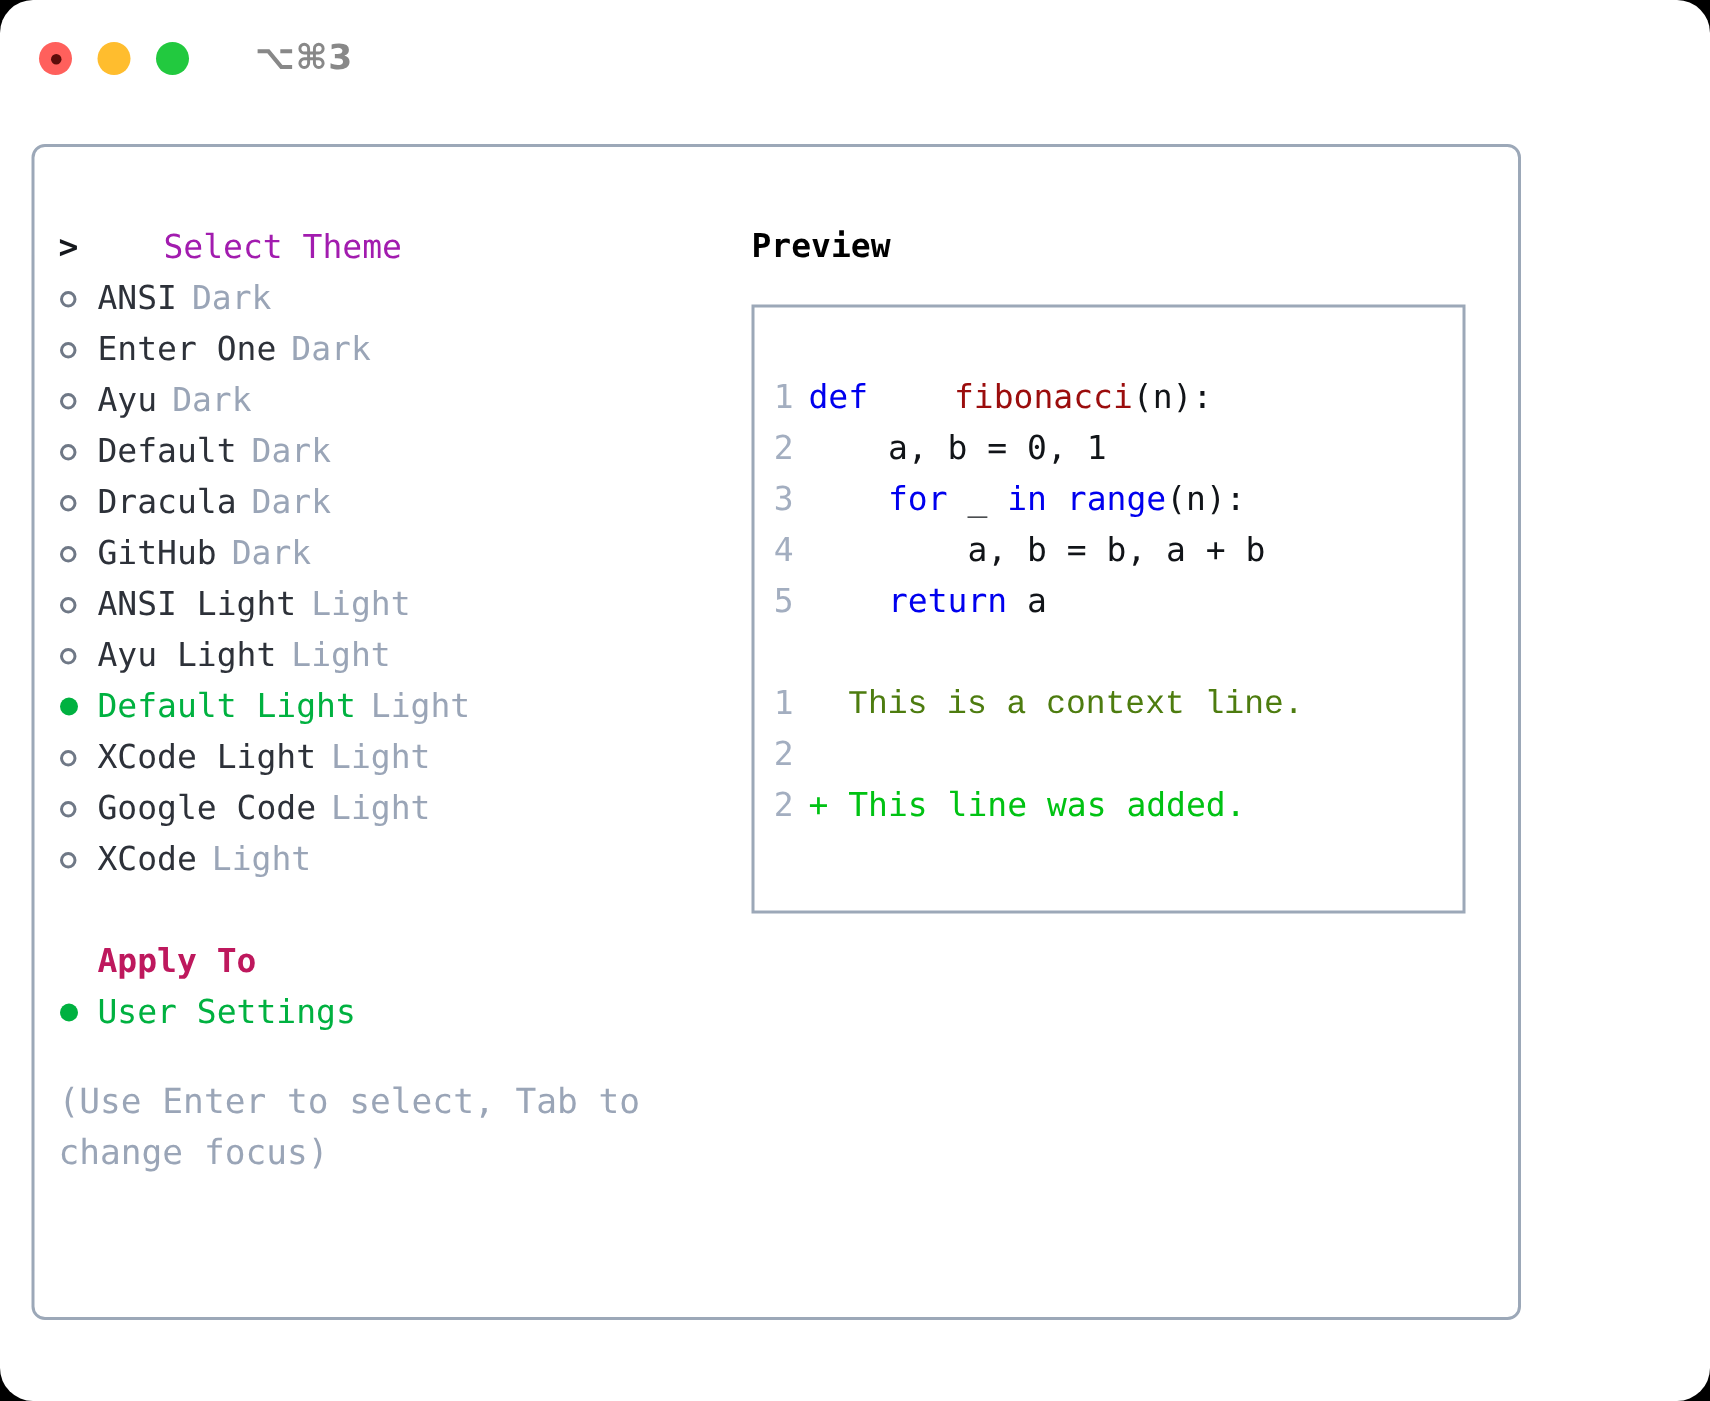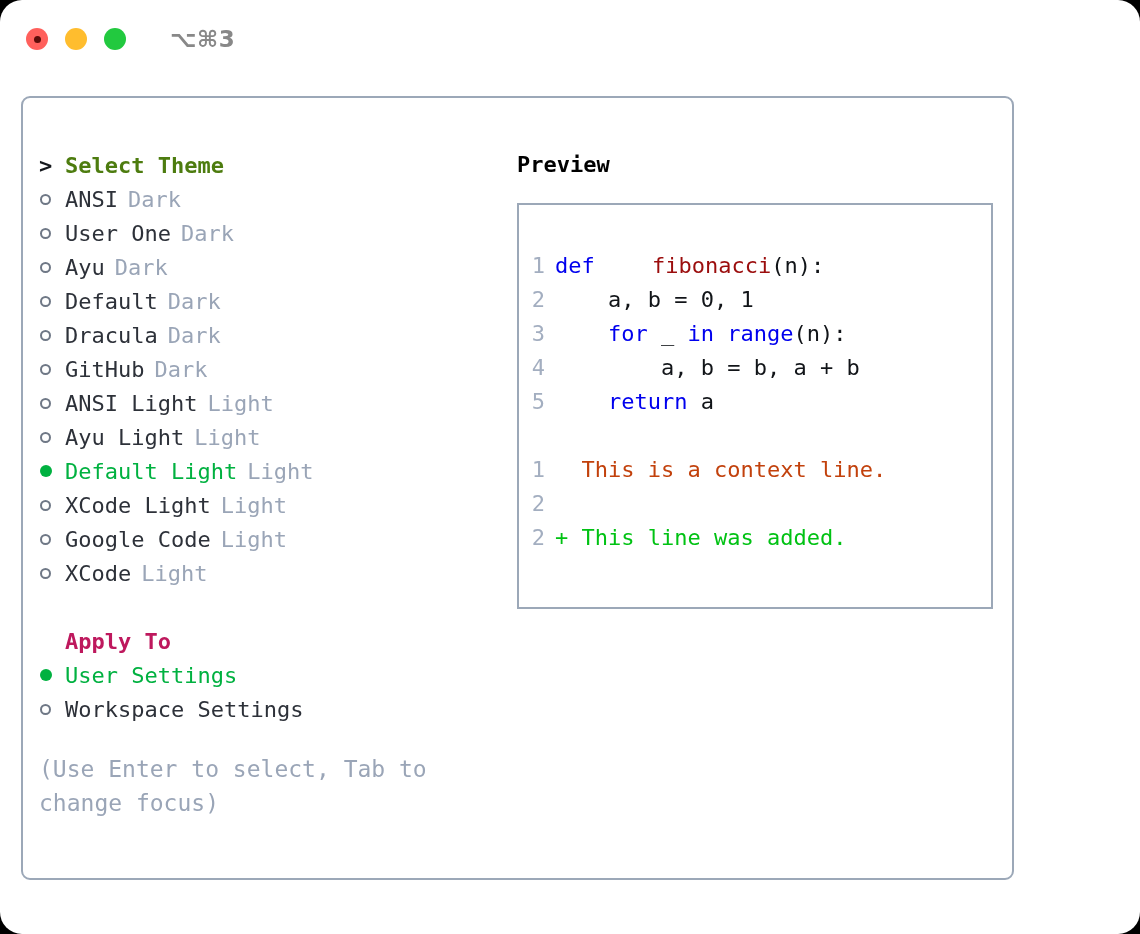--- a/index.html
+++ b/index.html
@@ -124,22 +124,23 @@
     box-sizing: border-box;
     display: block;
     margin-left: 1px;
   }
   .caret {
     color: #15181d;
     font-weight: bold;
   }
 
   .head-label {
-    color: #4d7c0f;
-    font-weight: bold;
+    color: #a21caf;
+    font-weight: normal;
+    margin-left: 44px;
   }
   .item-name { color: #2d3139; }
   .item-name.sel { color: #00b140; text-align: center; }
   .item-variant {
     color: #9aa5b7;
     margin-left: 10px;
   }
   .section-title {
     color: #be185d;
     font-weight: bold;
@@ -151,21 +152,21 @@
     margin-top: 26px;
     color: #9aa5b7;
     font-size: 23px;
     line-height: 34px;
     width: 400px;
   }
 
   
   .right-col {
     position: absolute;
-    left: 494px;
+    left: 478px;
     top: 50px;
     width: 500px;
   }
   .preview-title {
     color: #000000;
     font-weight: bold;
     font-size: 22px;
     height: 34px;
     line-height: 34px;
   }
@@ -192,21 +193,21 @@
     color: #a3aec0;
     padding-right: 10px;
     box-sizing: border-box;
   }
   .code-body { color: #111418; }
   .blank-line { height: 34px; }
 
   .tok-kw   { color: #0000ee; }
   .tok-fn   { color: #9b0d0d; margin-left: 44px; }
   .tok-plain{ color: #111418; }
-  .tok-ctx  { color: #c2410c; }
+  .tok-ctx  { color: #4d7c0f; font-family: Liberation Mono, monospace; }
   .tok-del  { color: #b81414; }
   .tok-add  { color: #00c213; text-align: center; }
 </style>
 </head>
 <body>
 
 <div class="window">
 
   <div class="titlebar">
     <div class="lights">
@@ -221,21 +222,21 @@
 
     <div class="left-col">
 
       <div class="row">
         <span class="marker caret">&gt;</span>
         <span class="head-label">Select Theme</span>
       </div>
 
       <div id="theme-list">
           <div class="row"><span class="marker"><span class="bullet-ring"></span></span><span class="item-name">ANSI</span><span class="item-variant">Dark</span></div>
-          <div class="row"><span class="marker"><span class="bullet-ring"></span></span><span class="item-name">User One</span><span class="item-variant">Dark</span></div>
+          <div class="row"><span class="marker"><span class="bullet-ring"></span></span><span class="item-name">Enter One</span><span class="item-variant">Dark</span></div>
           <div class="row"><span class="marker"><span class="bullet-ring"></span></span><span class="item-name">Ayu</span><span class="item-variant">Dark</span></div>
           <div class="row"><span class="marker"><span class="bullet-ring"></span></span><span class="item-name">Default</span><span class="item-variant">Dark</span></div>
           <div class="row"><span class="marker"><span class="bullet-ring"></span></span><span class="item-name">Dracula</span><span class="item-variant">Dark</span></div>
           <div class="row"><span class="marker"><span class="bullet-ring"></span></span><span class="item-name">GitHub</span><span class="item-variant">Dark</span></div>
           <div class="row"><span class="marker"><span class="bullet-ring"></span></span><span class="item-name">ANSI Light</span><span class="item-variant">Light</span></div>
           <div class="row"><span class="marker"><span class="bullet-ring"></span></span><span class="item-name">Ayu Light</span><span class="item-variant">Light</span></div>
           <div class="row"><span class="marker"><span class="bullet-dot"></span></span><span class="item-name sel">Default Light</span><span class="item-variant">Light</span></div>
           <div class="row"><span class="marker"><span class="bullet-ring"></span></span><span class="item-name">XCode Light</span><span class="item-variant">Light</span></div>
           <div class="row"><span class="marker"><span class="bullet-ring"></span></span><span class="item-name">Google Code</span><span class="item-variant">Light</span></div>
           <div class="row"><span class="marker"><span class="bullet-ring"></span></span><span class="item-name">XCode</span><span class="item-variant">Light</span></div>
@@ -243,21 +244,20 @@
 
       <div class="spacer"></div>
 
       <div class="row">
         <span class="marker"></span>
         <span class="section-title">Apply To</span>
       </div>
 
       <div id="apply-list">
           <div class="row"><span class="marker"><span class="bullet-dot"></span></span><span class="item-name sel">User Settings</span></div>
-          <div class="row"><span class="marker"><span class="bullet-ring"></span></span><span class="item-name">Workspace Settings</span></div>
         </div>
 
       <div class="hint">(Use Enter to select, Tab to change focus)</div>
     </div>
 
     <div class="right-col">
       <div class="preview-title">Preview</div>
 
       <div class="preview-box">
         <div id="code-block">

